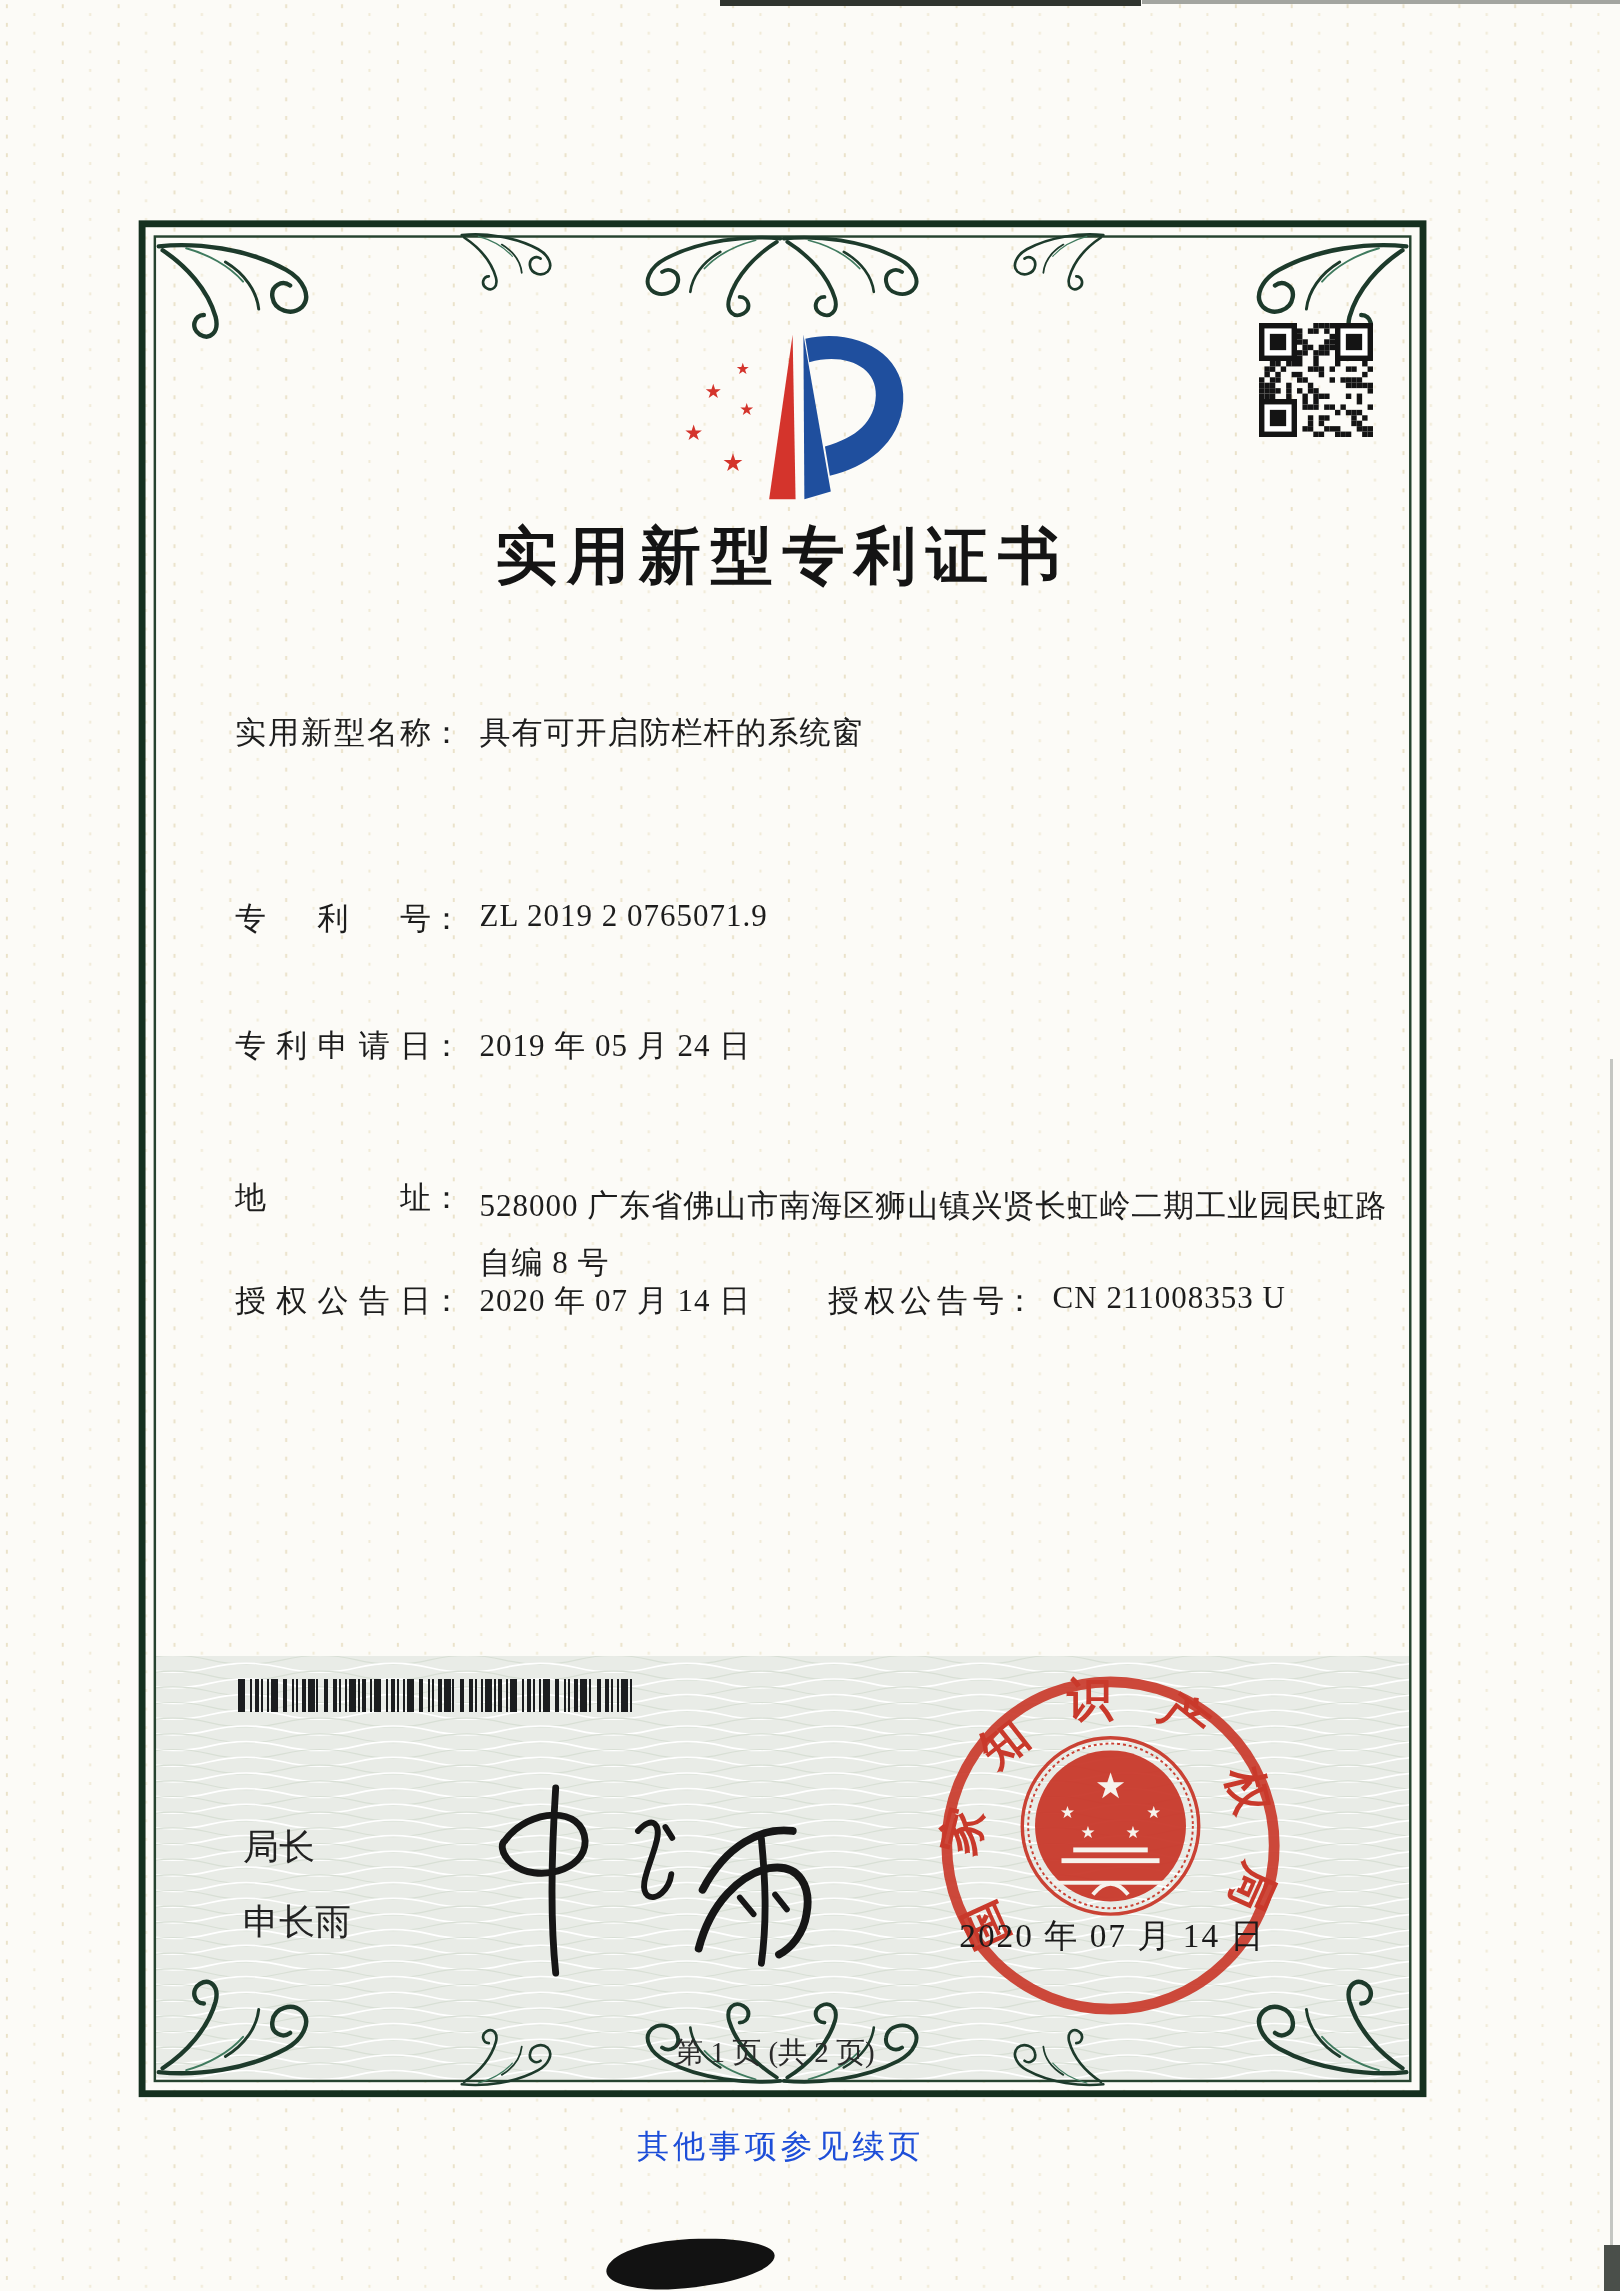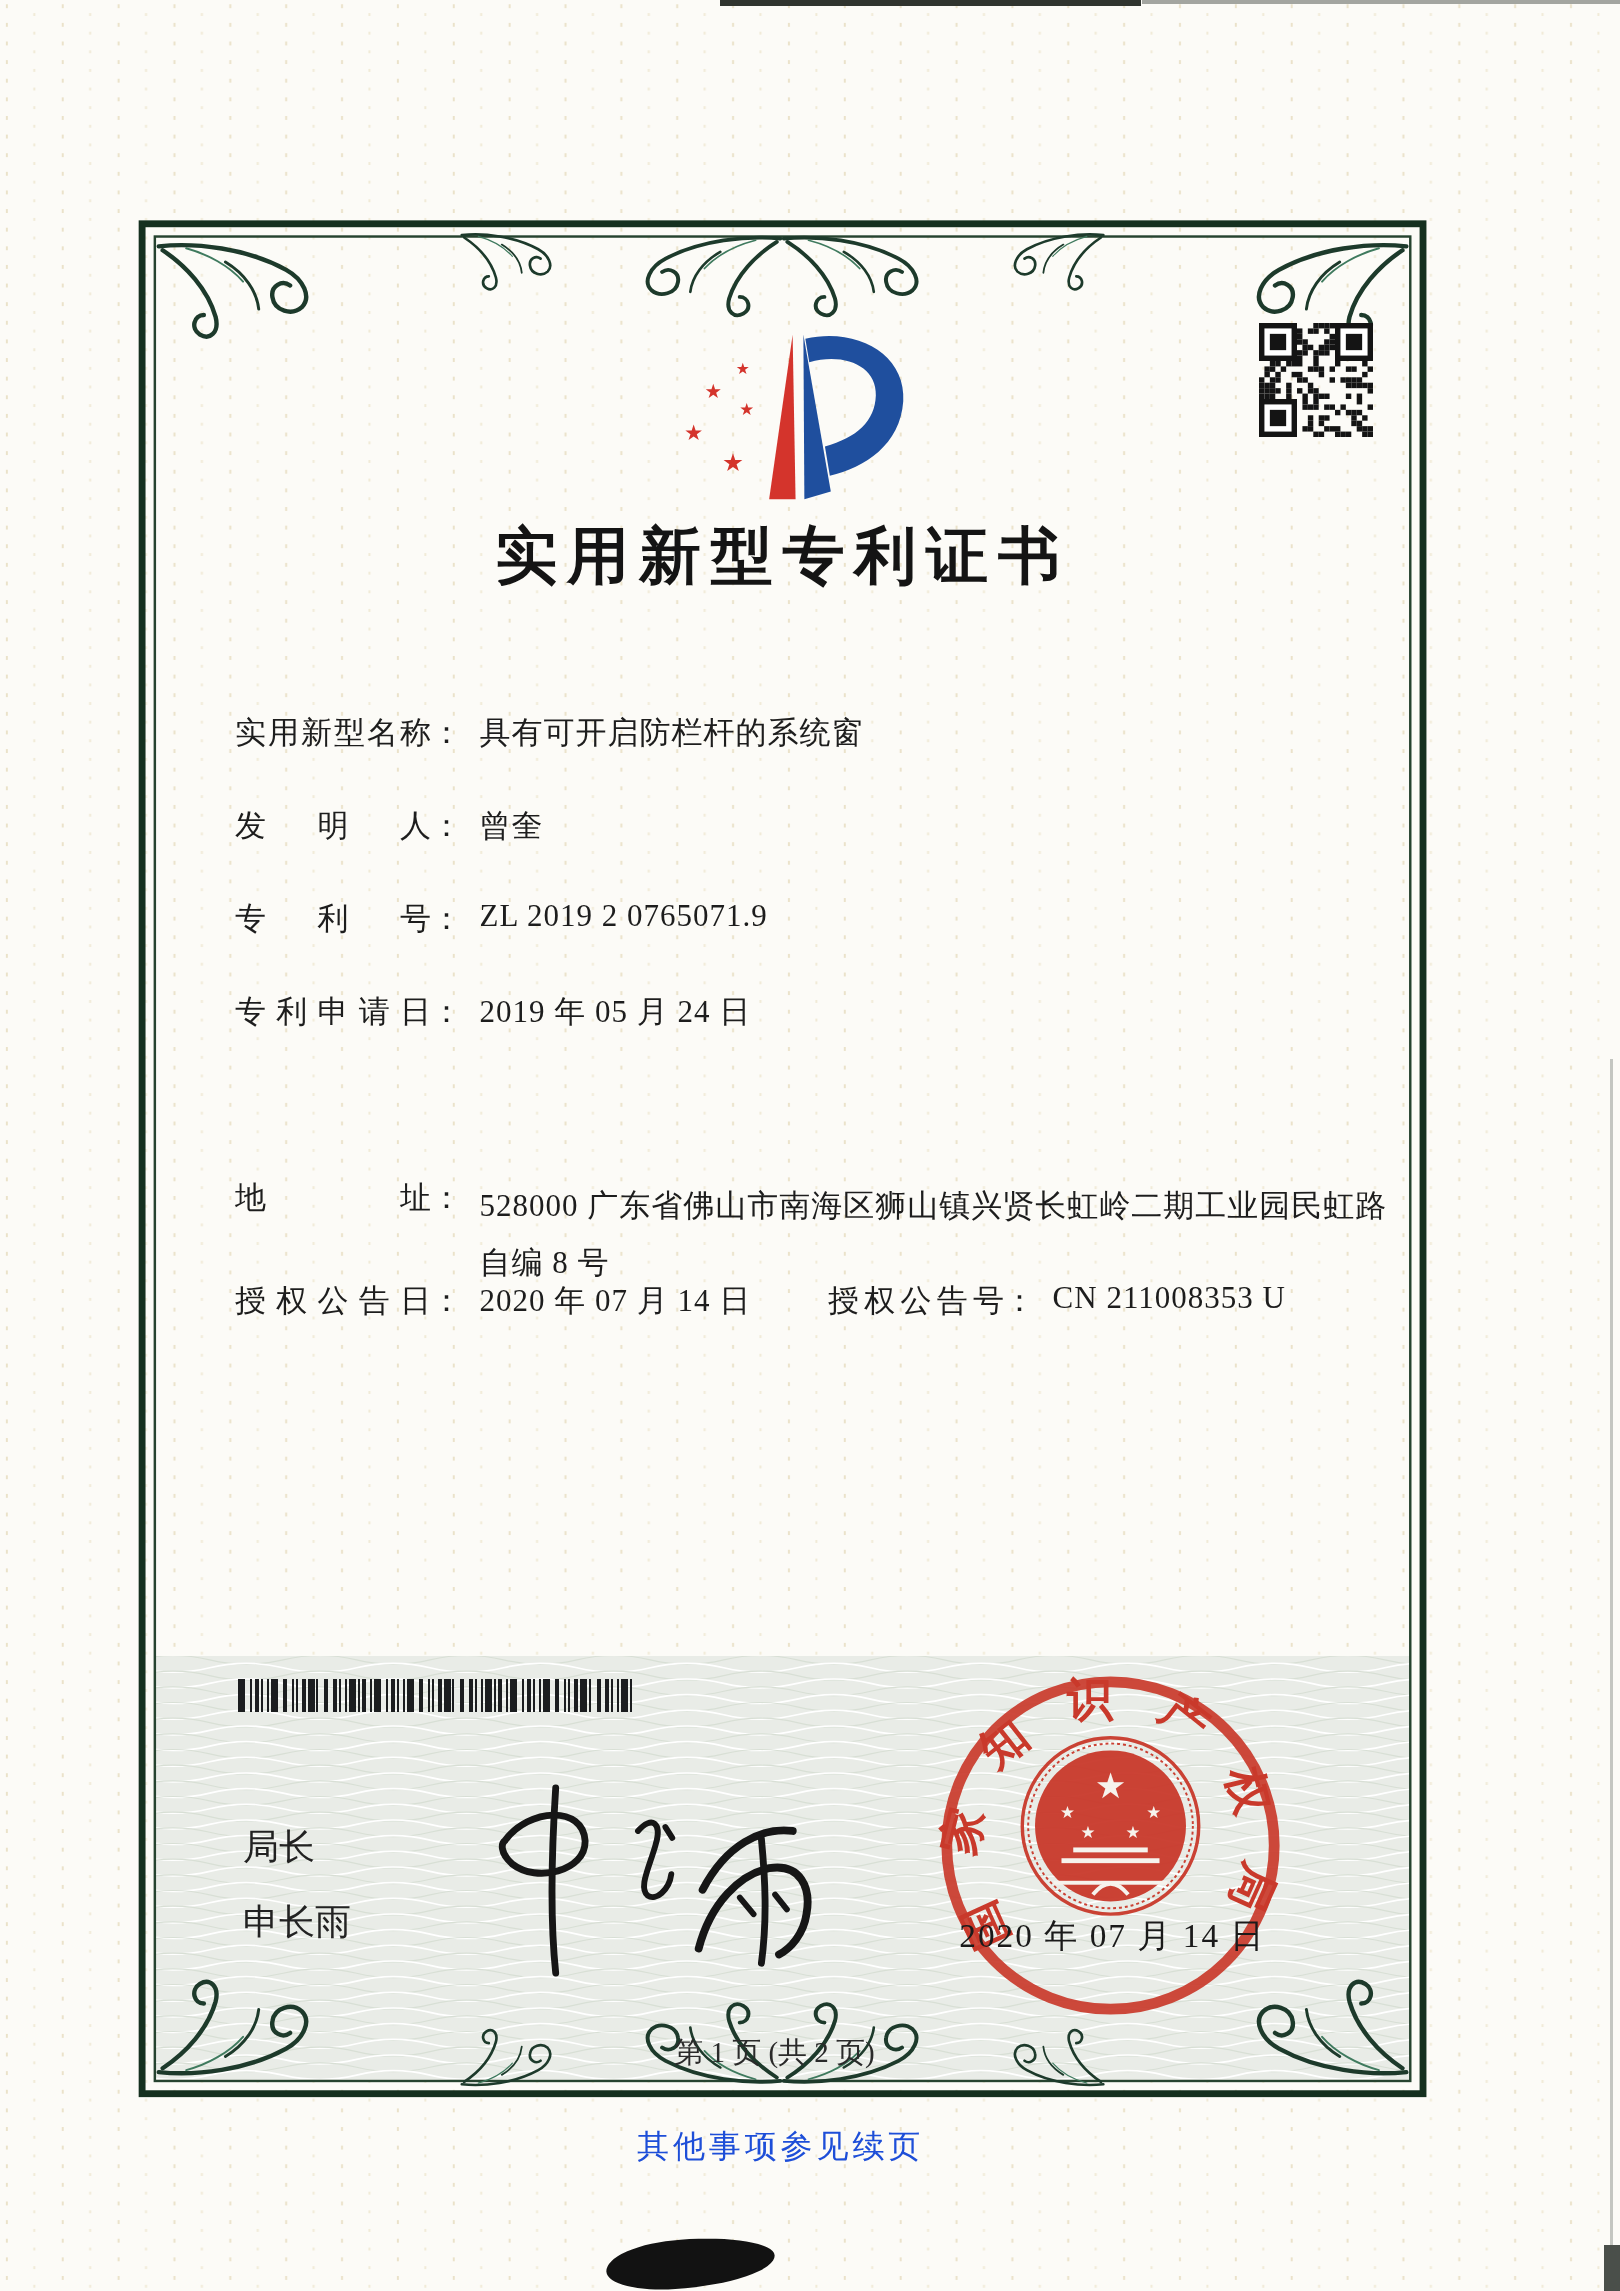--- a/index.html
+++ b/index.html
@@ -300,27 +300,24 @@
       <rect x="0" y="77.33333333333333" width="38.666666666666664" height="38.666666666666664" fill="#141414"></rect>
       <rect x="5.523809523809524" y="82.85714285714286" width="27.61904761904762" height="27.61904761904762" fill="#ffffff"></rect>
       <rect x="11.047619047619047" y="88.38095238095238" width="16.57142857142857" height="16.57142857142857" fill="#141414"></rect>
     </svg>
 
   <div class="abs title">实用新型专利证书</div>
 
   <div class="abs row" style="top:712px">
     <span class="lab">实用新型名称</span><span class="col">：</span><span class="val">具有可开启防栏杆的系统窗</span>
   </div>
-  <div class="abs row" style="top:805px">
-    <span class="lab">发明人</span><span class="col">：</span><span class="val">曾奎</span>
-  </div>
   <div class="abs row" style="top:898px">
     <span class="lab">专利号</span><span class="col">：</span><span class="val">ZL 2019 2 0765071.9</span>
   </div>
-  <div class="abs row" style="top:991px">
+  <div class="abs row" style="top:1025px">
     <span class="lab">专利申请日</span><span class="col">：</span><span class="val">2019 年 05 月 24 日</span>
   </div>
   <div class="abs row" style="top:1177px">
     <span class="lab">地址</span><span class="col">：</span><span class="val val-wrap">528000 广东省佛山市南海区狮山镇兴贤长虹岭二期工业园民虹路自编 8 号</span>
   </div>
   <div class="abs row" style="top:1280px">
     <span class="lab">授权公告日</span><span class="col">：</span><span class="val">2020 年 07 月 14 日</span>
     <span class="grp2">
       <span class="lab-sm">授权公告号</span><span class="col">：</span><span class="val">CN 211008353 U</span>
     </span>

